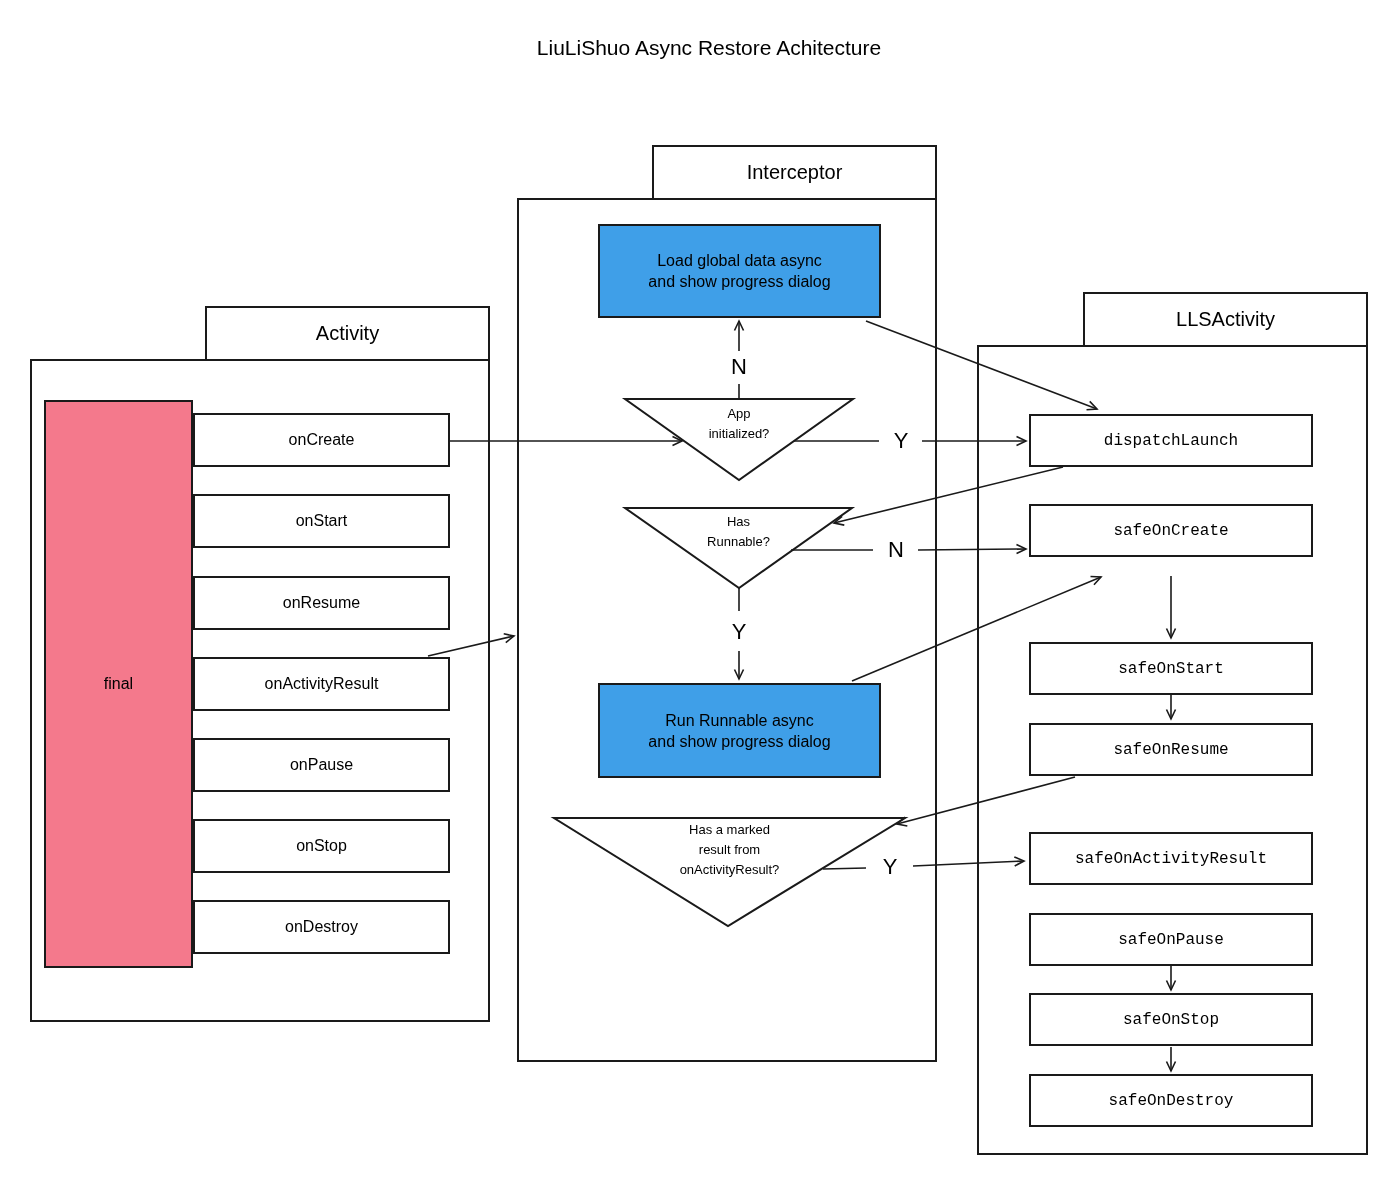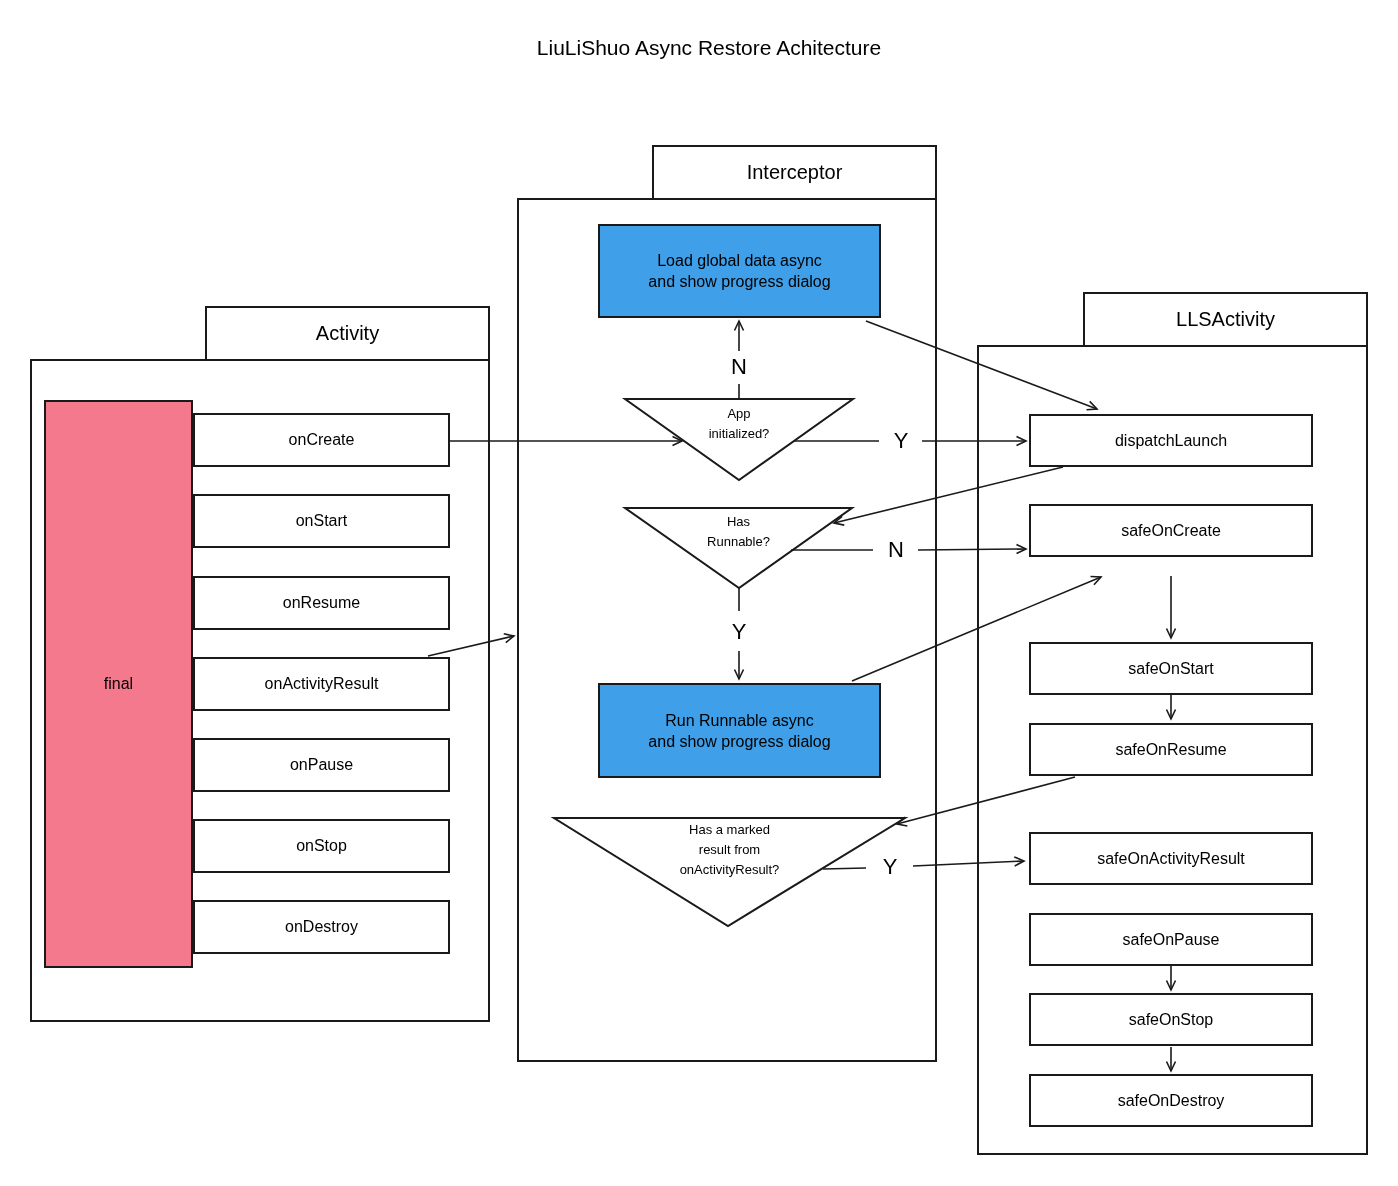--- a/index.html
+++ b/index.html
@@ -34,21 +34,21 @@
   }
   .box {
     border: 2px solid var(--border);
     background: #ffffff;
     display: flex; align-items: center; justify-content: center;
     font-size: 16px;
     z-index: 1;
     text-align: center;
   }
   .method  { left: 193px; width: 257px; height: 54px; }
-  .rmethod { left: 1029px; width: 284px; height: 53px; }
+  .rmethod { left: 1029px; width: 284px; height: 53px; font-family: Liberation Mono, monospace; }
   .pink {
     left: 44px; top: 400px; width: 149px; height: 568px;
     background: var(--pink);
     border: 2px solid var(--border);
     display: flex; align-items: center; justify-content: center;
     font-size: 16px;
     z-index: 1;
   }
   .blue-box {
     background: var(--blue);

